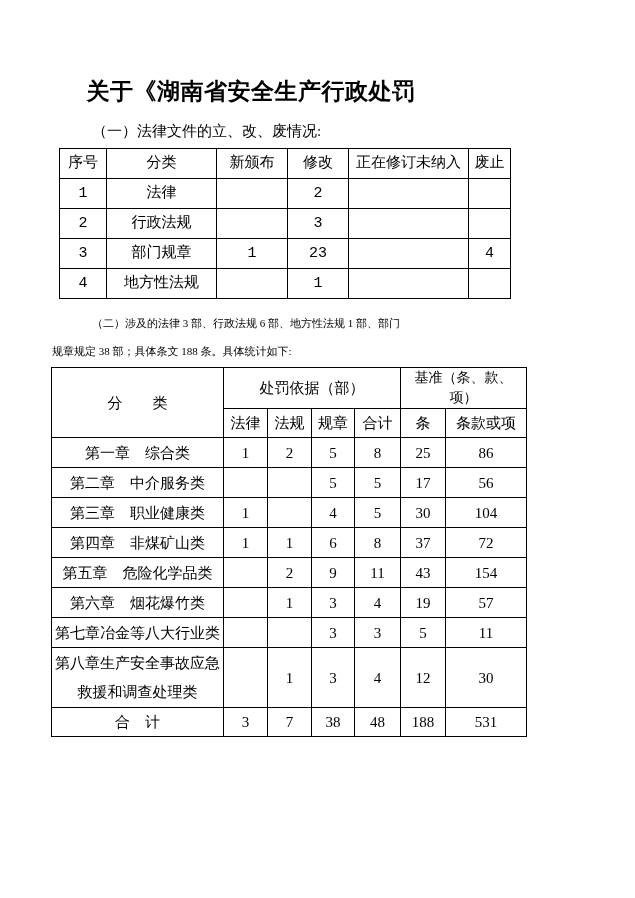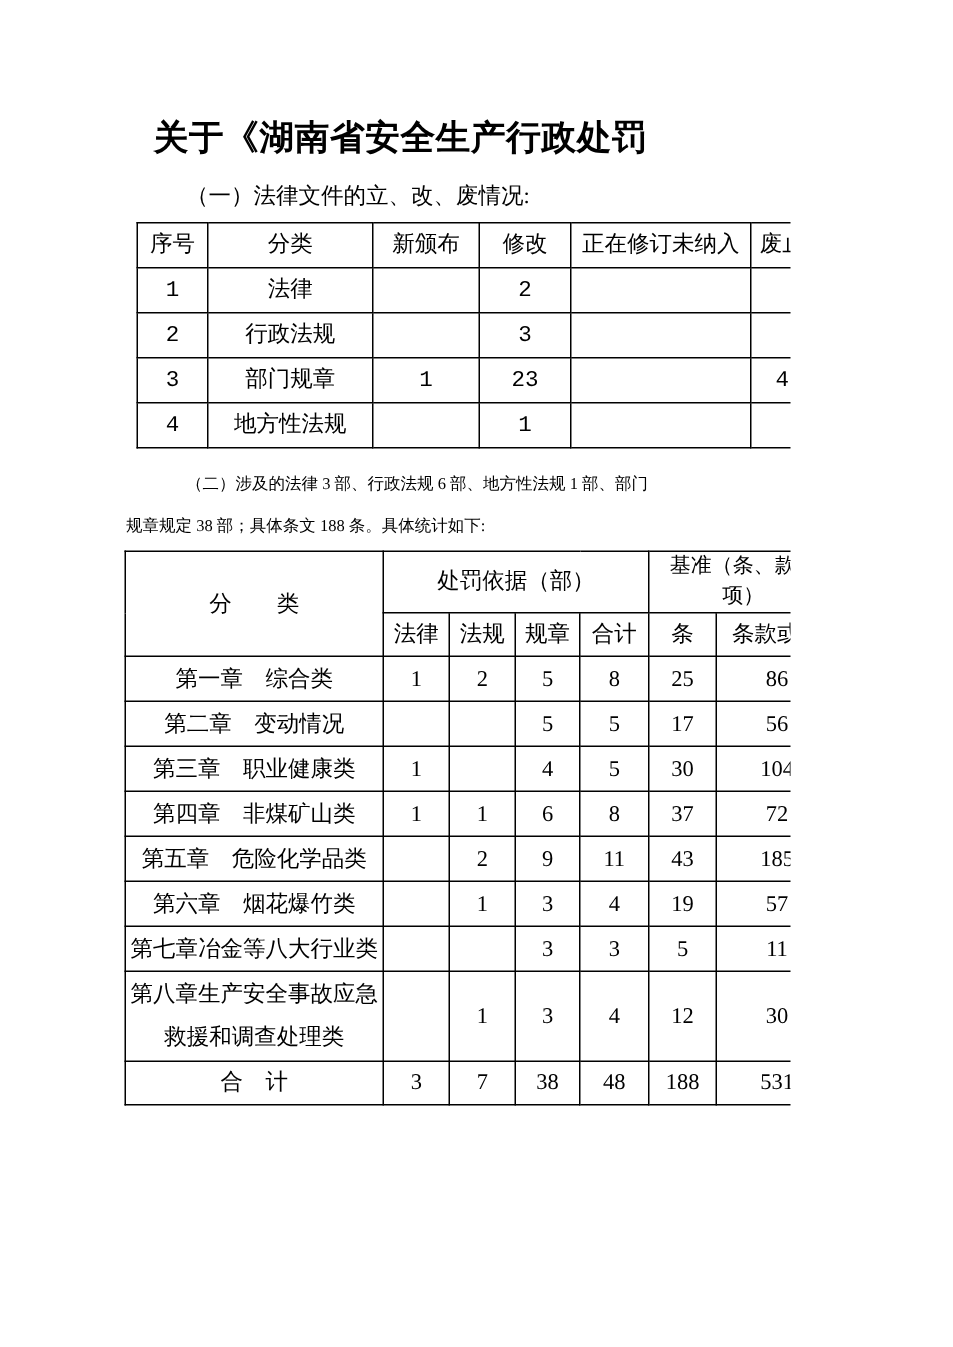--- a/index.html
+++ b/index.html
@@ -2,21 +2,21 @@
 <html><head>
 <meta charset="utf-8">
 <style>
   html,body { margin:0; padding:0; background:#fff; }
   .page {
     position:relative;
     width:527px; height:898px;
     background:#ffffff;
     color:#000;
     box-sizing:border-box;
-    padding:77px 77px 0 84px;
+    padding:77px 77px 0 52px;
     font-family:"Liberation Serif","DejaVu Serif",serif;
     overflow:hidden;
   }
   .doc-title {
     text-align:center;
     font-size:23px;
     font-weight:bold;
     line-height:30px;
     letter-spacing:0.5px;
   }
@@ -159,21 +159,21 @@
     <tr class="dr">
       <td class="cat">第一章　综合类</td>
       <td>1</td>
       <td>2</td>
       <td>5</td>
       <td>8</td>
       <td>25</td>
       <td>86</td>
     </tr>
     <tr class="dr">
-      <td class="cat">第二章　变动情况</td>
+      <td class="cat">第二章　中介服务类</td>
       <td></td>
       <td></td>
       <td>5</td>
       <td>5</td>
       <td>17</td>
       <td>56</td>
     </tr>
     <tr class="dr">
       <td class="cat">第三章　职业健康类</td>
       <td>1</td>
@@ -192,21 +192,21 @@
       <td>37</td>
       <td>72</td>
     </tr>
     <tr class="dr">
       <td class="cat">第五章　危险化学品类</td>
       <td></td>
       <td>2</td>
       <td>9</td>
       <td>11</td>
       <td>43</td>
-      <td>185</td>
+      <td>154</td>
     </tr>
     <tr class="dr">
       <td class="cat">第六章　烟花爆竹类</td>
       <td></td>
       <td>1</td>
       <td>3</td>
       <td>4</td>
       <td>19</td>
       <td>57</td>
     </tr>

